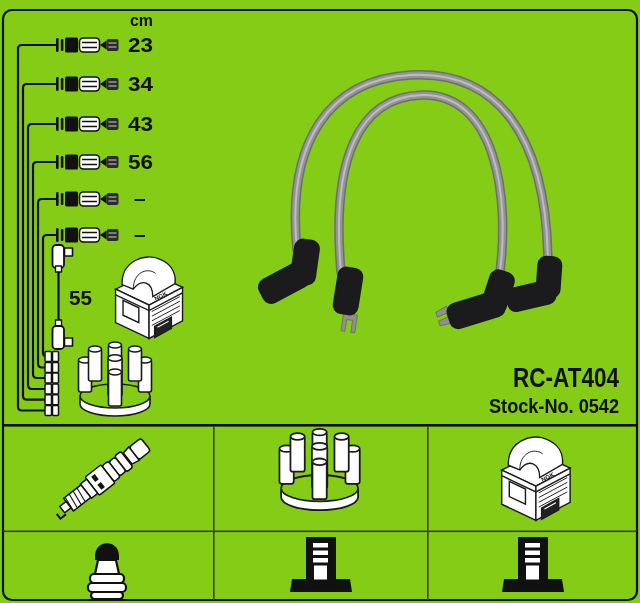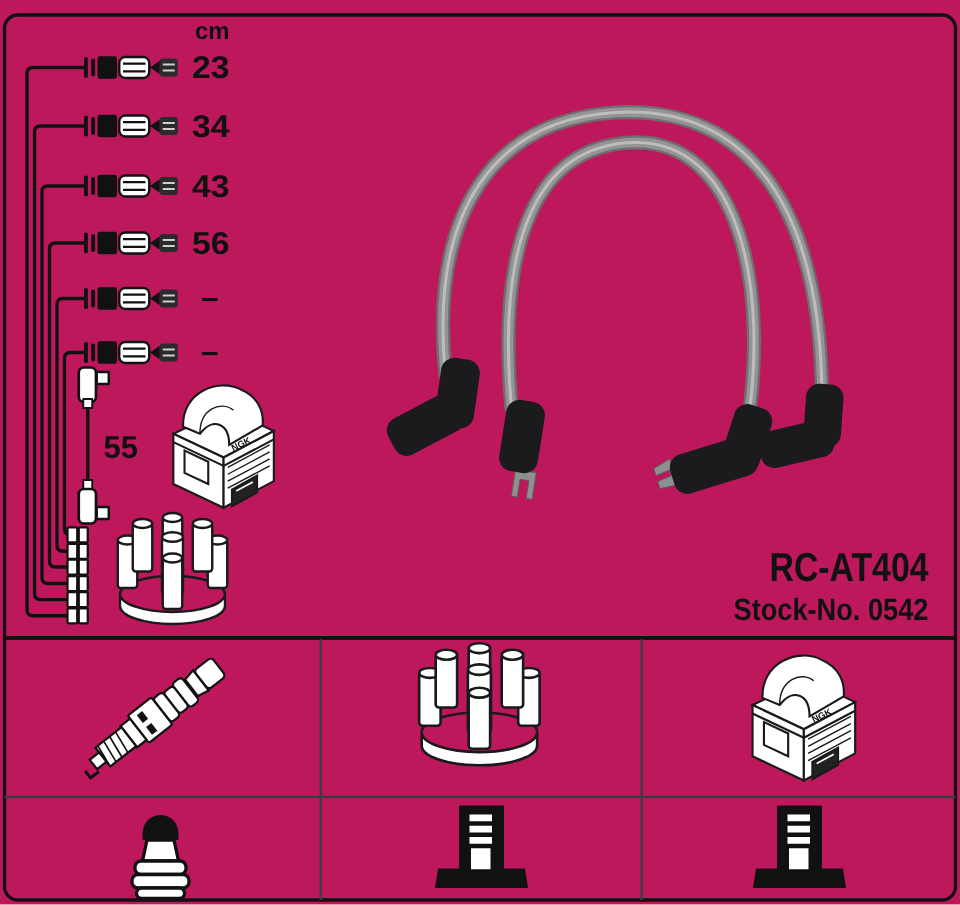--- a/index.html
+++ b/index.html
@@ -1,16 +1,16 @@
 <!DOCTYPE html>
 <html><head>
 <meta charset="utf-8">
 <style>
   html,body{margin:0;padding:0;background:#fff;}
-  .stage{position:relative;width:640px;height:603px;background:#be185d;overflow:hidden;
+  .stage{position:relative;width:640px;height:603px;background:#84cc16;overflow:hidden;
          font-family:"Liberation Sans",sans-serif;}
   svg{display:block;}
   text{font-family:"Liberation Sans",sans-serif;fill:#111;}
   .lbl{font-weight:700;}
 </style>
 </head>
 <body>
 
 <div class="stage">
 <svg width="640" height="603" viewBox="0 0 640 603">

